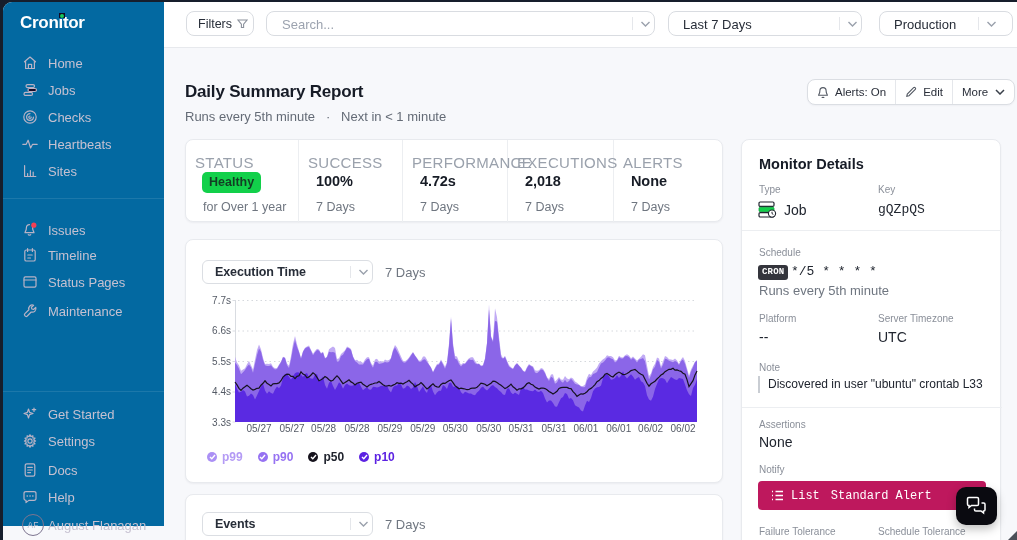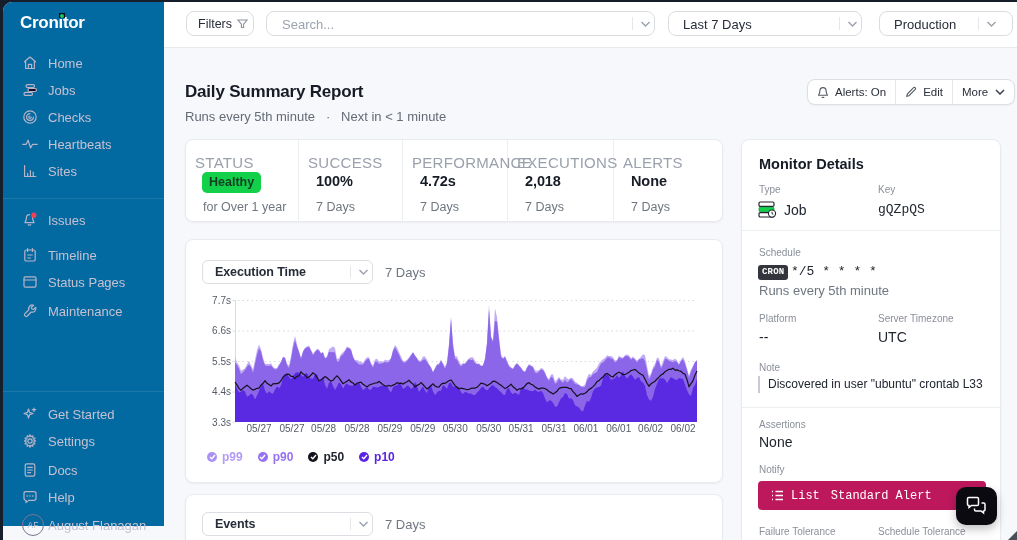--- a/index.html
+++ b/index.html
@@ -91,21 +91,21 @@
         <span class="lb">Heartbeats</span>
       </div>
   <div class="nav" style="top:155.5px;">
         <svg width="16" height="16" viewBox="0 0 16 16" stroke="#b9b3c6" stroke-width="1.2" fill="none" stroke-linecap="round" stroke-linejoin="round">
           <path d="M2.6 2.5 L2.6 13.5 L13.8 13.5"></path>
           <path d="M5.6 13.5 L5.6 10.5 M8.4 13.5 L8.4 7.5 M11.2 13.5 L11.2 9"></path>
         </svg>
         <span class="lb">Sites</span>
       </div>
   <div class="sdiv" style="top:196px;"></div>
-  <div class="nav" style="top:204px;text-align:center;">
+  <div class="nav" style="top:214px;text-align:center;">
         <svg width="17" height="16" viewBox="0 0 17 16" stroke="#b9b3c6" stroke-width="1.2" fill="none" stroke-linecap="round" stroke-linejoin="round">
           <path d="M7.5 2.6 C5.5 2.6 4.4 4 4.4 5.8 C4.4 8.9 3 9.7 3 10.7 L12 10.7 C12 9.7 10.6 8.9 10.6 5.8 C10.6 5.5 10.6 5.2 10.5 5"></path>
           <path d="M6.3 12.6 C6.5 13.4 8.5 13.4 8.7 12.6"></path>
           <circle cx="11.8" cy="3.2" r="2.6" fill="#f43f54" stroke="none"></circle>
         </svg>
         <span class="lb">Issues</span>
       </div>
   <div class="nav" style="top:266.5px;">
         <svg width="16" height="16" viewBox="0 0 16 16" stroke="#b9b3c6" stroke-width="1.2" fill="none" stroke-linecap="round" stroke-linejoin="round">
           <rect x="2" y="2.8" width="12" height="10.4" rx="1.4"></rect>

